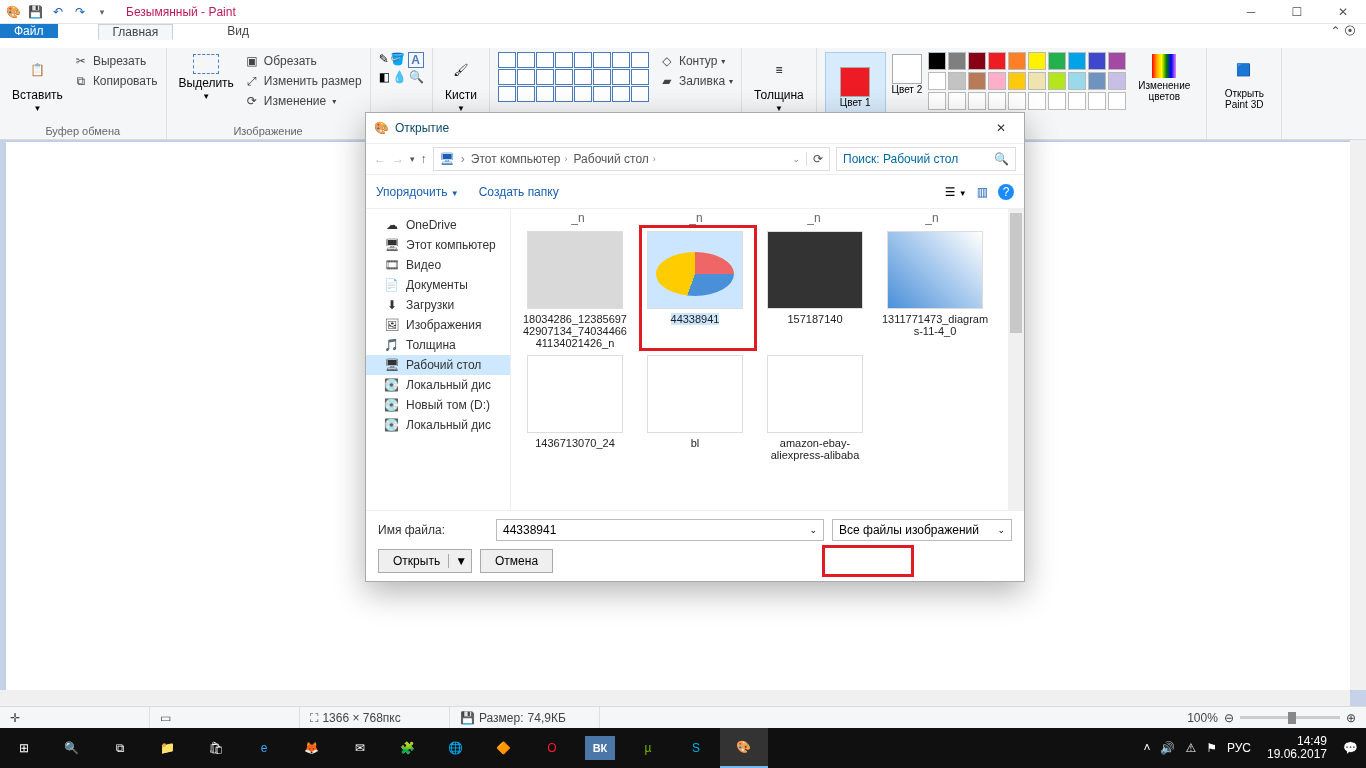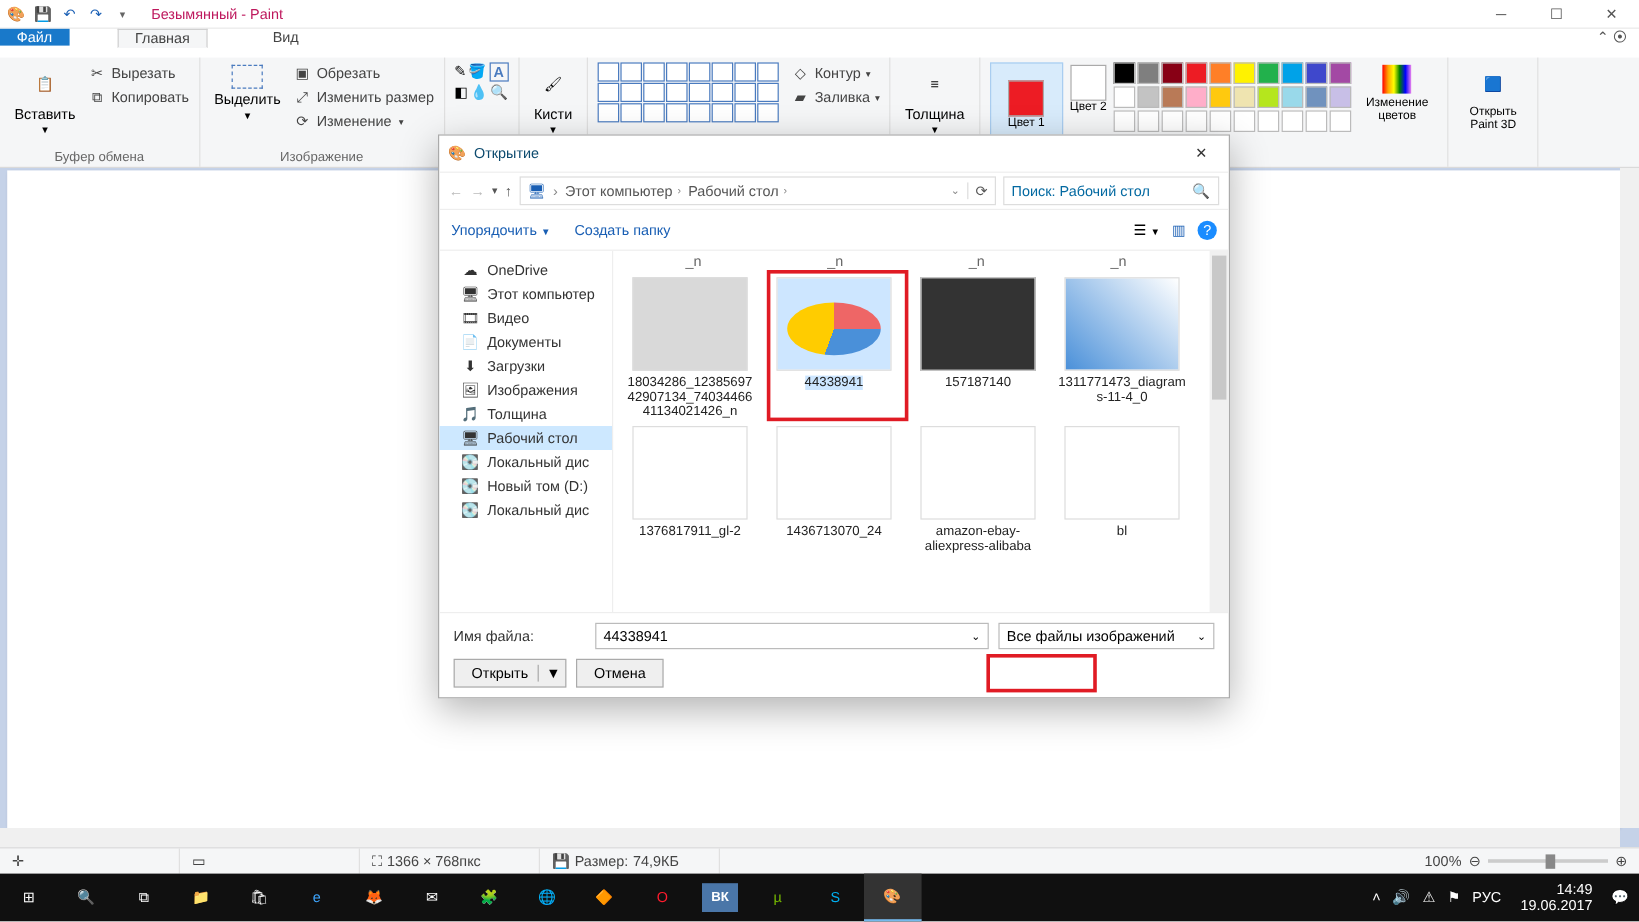--- a/index.html
+++ b/index.html
@@ -489,33 +489,29 @@
           <div class="file-item">
             <div class="fthumb" style="background: rgb(51, 51, 51);"></div>
             <div class="fname">157187140</div>
           </div>
           <div class="file-item">
             <div class="fthumb" style="background: linear-gradient(45deg, rgb(74, 144, 217), rgb(255, 255, 255));"></div>
             <div class="fname">1311771473_diagrams-11-4_0</div>
           </div>
           <div class="file-item">
             <div class="fthumb" style="background: rgb(255, 255, 255);"></div>
-            <div class="fname">1376817911_gl-2</div>
+            <div class="fname">1436713070_24</div>
           </div>
           <div class="file-item">
             <div class="fthumb" style="background: rgb(255, 255, 255);"></div>
-            <div class="fname">1436713070_24</div>
+            <div class="fname">bl</div>
           </div>
           <div class="file-item">
             <div class="fthumb" style="background: rgb(255, 255, 255);"></div>
             <div class="fname">amazon-ebay-aliexpress-alibaba</div>
-          </div>
-          <div class="file-item">
-            <div class="fthumb" style="background: rgb(255, 255, 255);"></div>
-            <div class="fname">bl</div>
           </div>
         </div>
       <div class="files-scroll">
           <div class="thumb"></div>
         </div>
       <div class="highlight-box" style="left:128px;top:16px;width:118px;height:126px"></div>
     </div>
   </div>
   <div class="dlg-footer">
     <div class="footer-row">

